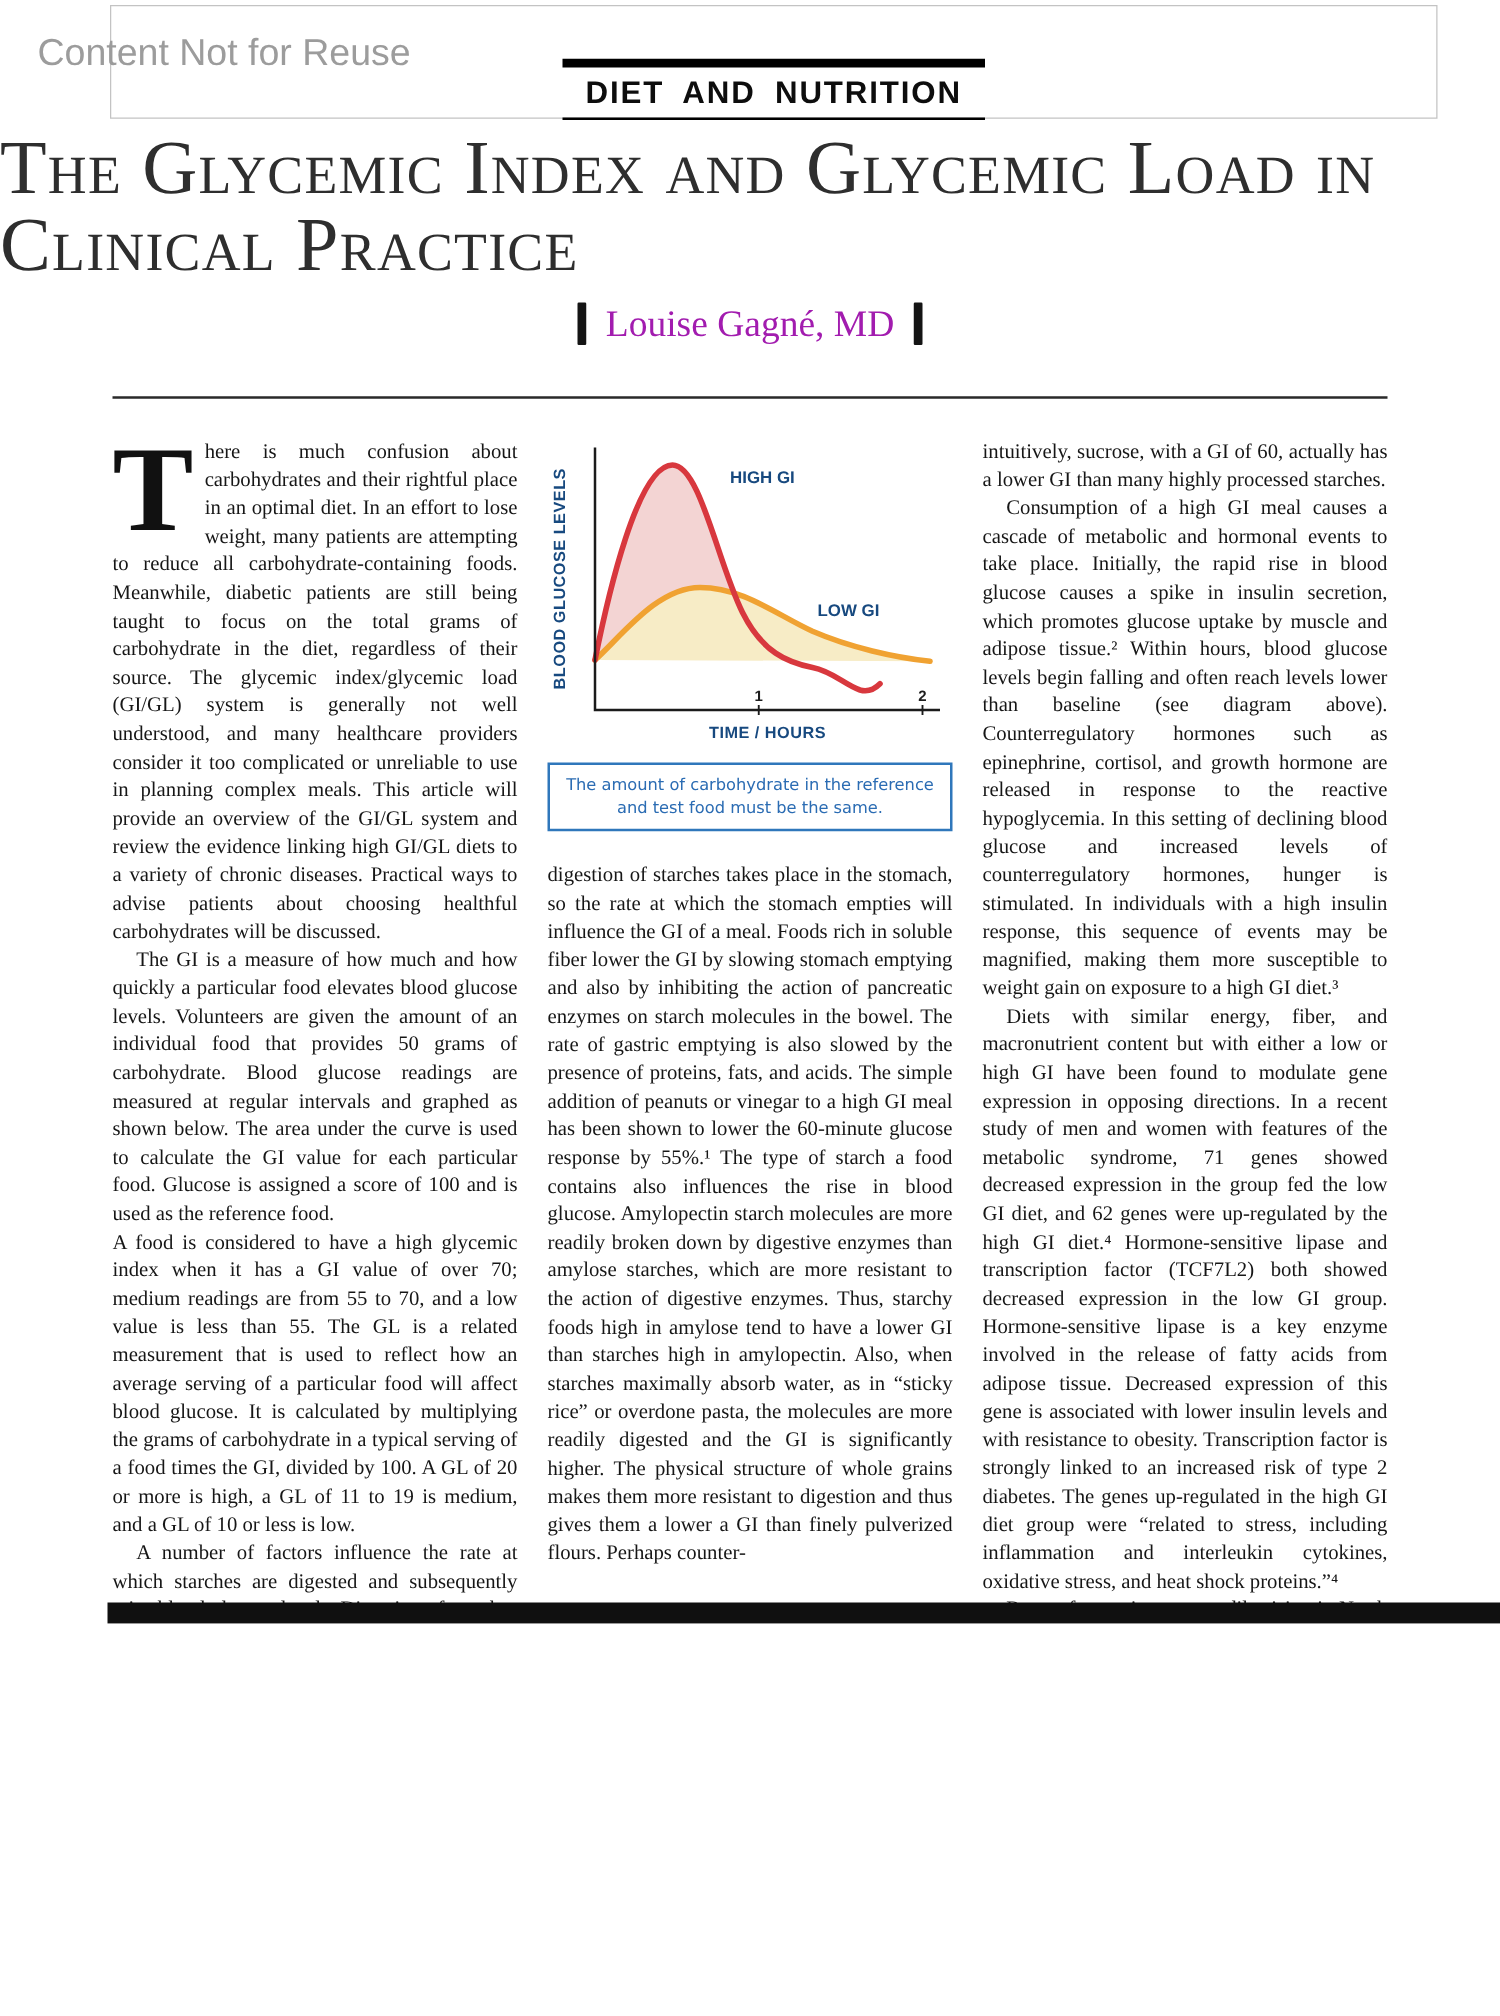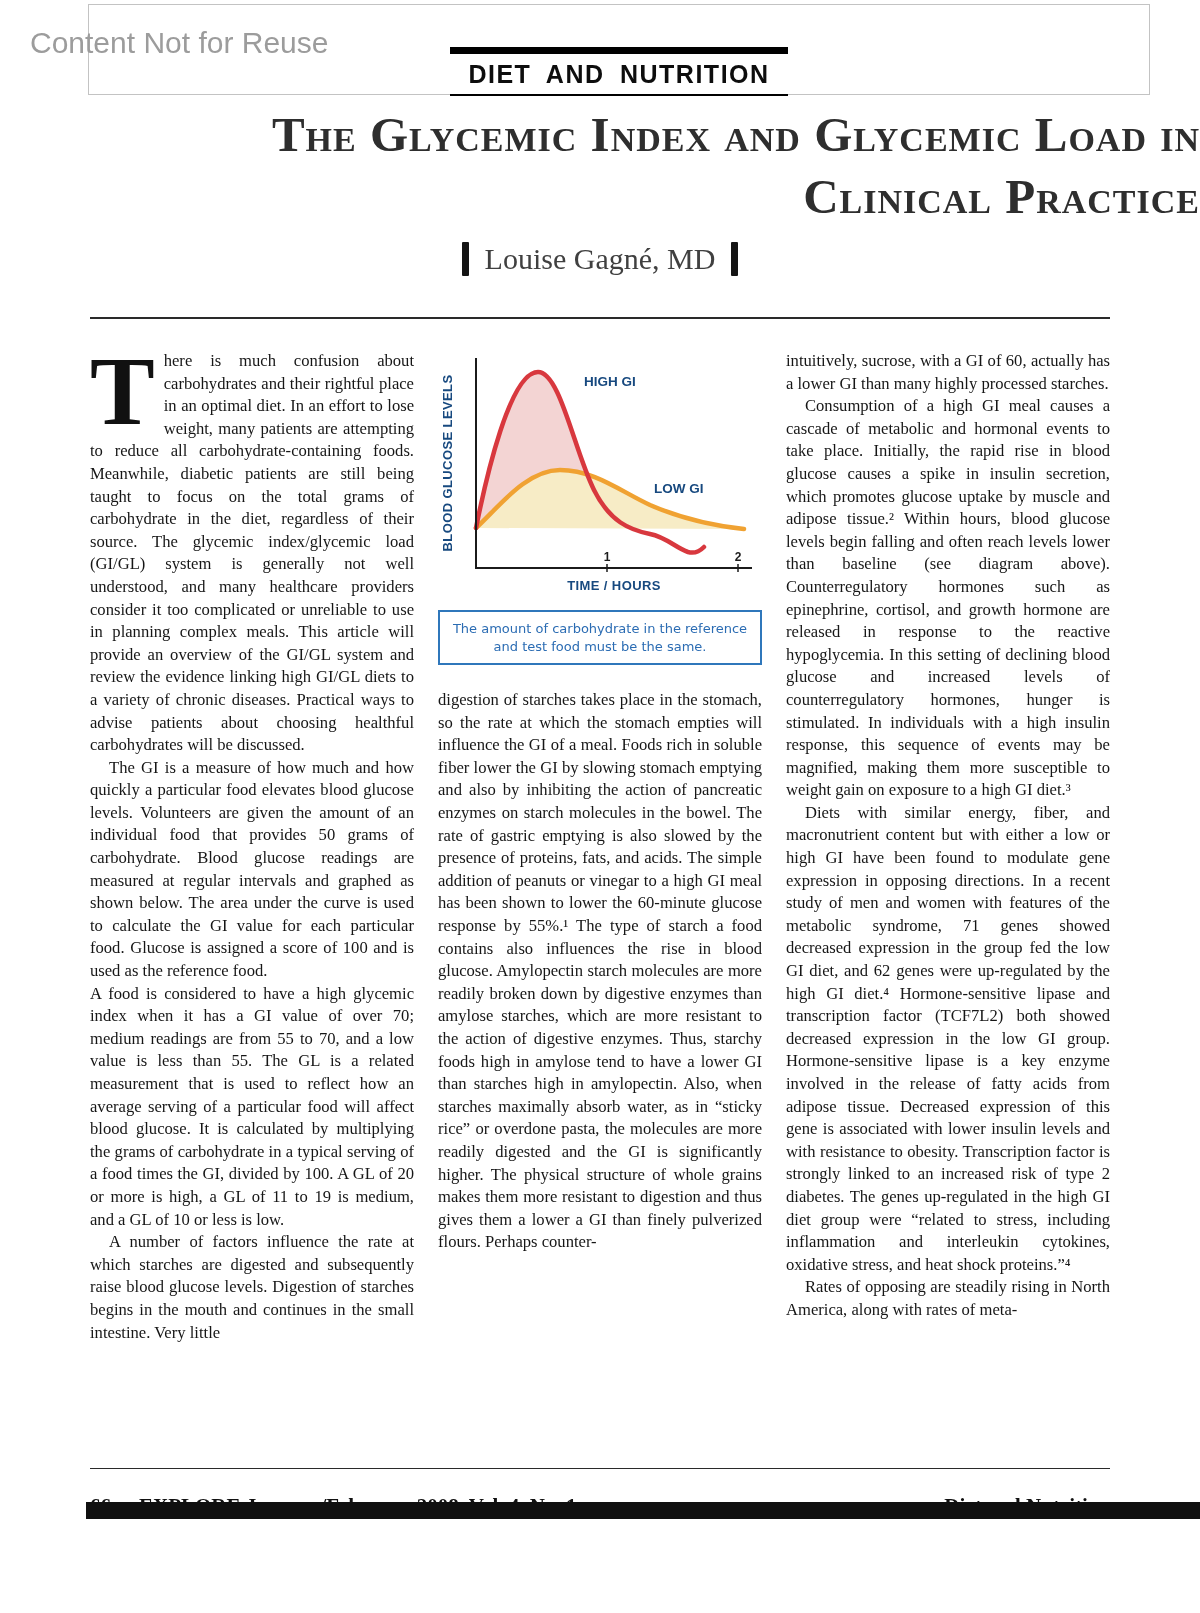--- a/index.html
+++ b/index.html
@@ -1,17 +1,17 @@
 <!DOCTYPE html>
 <html><head>
 <meta charset="utf-8">
 <style>
   html,body { margin:0; padding:0; background:#ffffff; }
   .page {
-    position:relative; width:1200px; height:1519px; background:#ffffff;
+    position:relative; width:1200px; height:1299px; background:#ffffff;
     font-family:"Liberation Serif", serif; color:#1a1a1a; overflow:hidden;
   }
 
   
   .watermark {
     position:absolute; left:30px; top:26px; z-index:5;
     font-family:"Liberation Sans", sans-serif; font-size:30px; color:#9c9c9c;
   }
   .header-frame {
     position:absolute; left:88px; top:4px; width:1062px; height:91px;
@@ -21,30 +21,30 @@
   .section-title {
     display:inline-block; margin-bottom:-1.5px;
     border-top:7px solid #000; border-bottom:2px solid #000;
     padding:6px 18px 5px;
     font-family:"Liberation Sans", sans-serif; font-weight:700; font-size:25px;
     letter-spacing:1.5px; word-spacing:7px; color:#0d0d0d;
   }
 
   
   .title {
-    position:absolute; top:104px; left:0; right:0; margin:0; text-align:right;
-    font-family:"Liberation Serif", serif; font-weight:700; color:#2e2e2e;
-    font-variant:small-caps; font-size:49px; line-height:62px; letter-spacing:1px;
+    position:absolute; top:104px; left:0; right:0; margin:0; text-align:left;
+    font-family:"Liberation Serif", serif; font-weight:400; color:#2e2e2e;
+    font-variant:small-caps; font-size:61px; line-height:62px; letter-spacing:1px;
   }
   .byline { position:absolute; top:242px; left:0; right:0; text-align:center; }
   .byline .bar {
     display:inline-block; width:7px; height:34px; background:#141414;
     vertical-align:-7px; margin:0 16px; border-radius:1px;
   }
-  .byline-text { font-size:30px; color:#404040; }
+  .byline-text { font-size:30px; color:#a21caf; }
   .title-rule { position:absolute; top:317px; left:90px; width:1020px; border-top:2px solid #2a2a2a; }
 
   
   .columns {
     position:absolute; top:350px; left:90px; width:1020px; height:1114px;
     display:flex; gap:24px; overflow:hidden;
   }
   .col { flex:1 1 0; min-width:0; }
   .col p {
     margin:0; text-align:justify; font-size:16.6px; line-height:22.6px; color:#161616;

